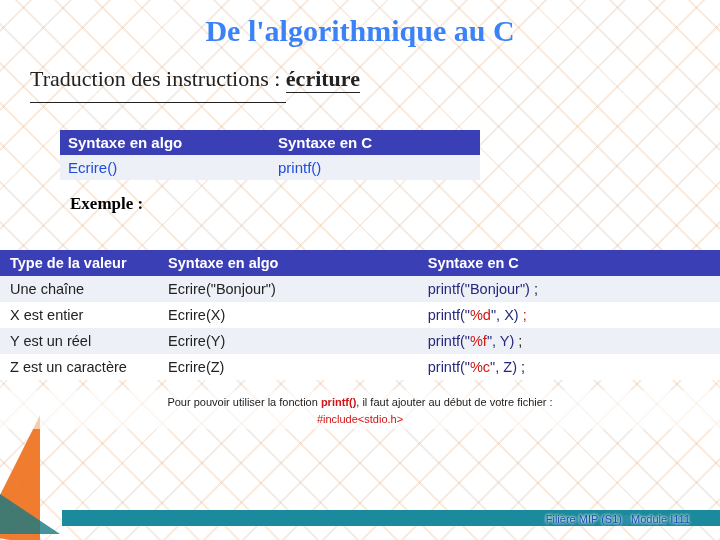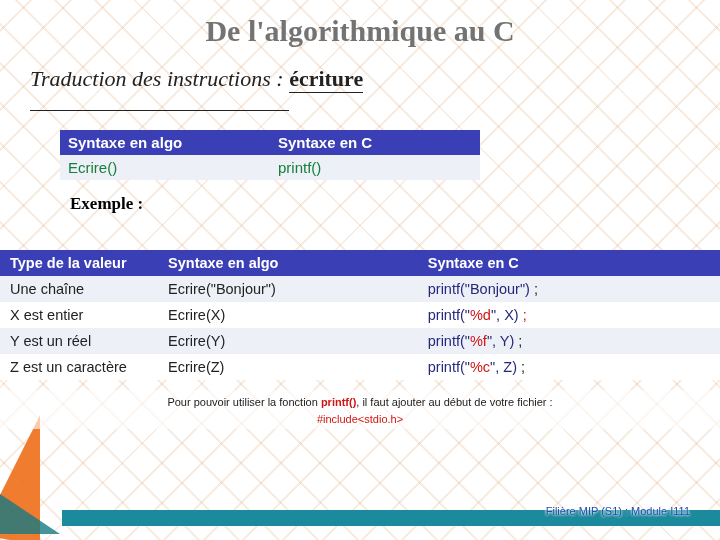--- a/index.html
+++ b/index.html
@@ -50,49 +50,49 @@
   .slide {
     position: relative;
     z-index: 2;
     width: 100%;
     height: 100%;
   }
   .title {
     text-align: center;
     font-size: 30px;
     font-weight: bold;
-    color: #737373;
+    color: #3b82f6;
     padding-top: 14px;
   }
   .subtitle {
     font-size: 22px;
     color: #222;
     padding: 18px 0 8px 30px;
   }
-  .subtitle .norm { border-bottom: 1px solid #222; padding-bottom: 19px; font-style: italic; }
+  .subtitle .norm { border-bottom: 1px solid #222; padding-bottom: 11px; }
   .subtitle .bold { font-weight: bold; border-bottom: 1px solid #222; padding-bottom: 1px; }
 
   .table1-wrap {
     margin-left: 60px;
     margin-top: 6px;
     width: 420px;
     background: #fff;
   }
   table { border-collapse: collapse; width: 100%; margin-top: 30px; }
   .hdr td {
     background: #3b3fb6;
     color: #fff;
     font-weight: bold;
     font-family: Arial, sans-serif;
     font-size: 15px;
     padding: 4px 8px;
   }
   .row1 td {
     background: #eef0f7;
-    color: #15803d;
+    color: #1d4ed8;
     font-family: Arial, sans-serif;
     font-size: 15px;
     padding: 4px 8px;
   }
 
   .exemple {
     font-weight: bold;
     font-size: 17px;
     padding: 14px 0 6px 30px;
     margin-left: 40px;
@@ -133,21 +133,21 @@
     left: 62px;
     right: 0;
     bottom: 14px;
     height: 16px;
     background: #1b8a9c;
     z-index: 1;
   }
   .footer-text {
     position: absolute;
     right: 30px;
-    bottom: 23px;
+    bottom: 15px;
     font-family: Arial, sans-serif;
     font-size: 11px;
     color: #1f4db0;
     text-shadow: 0 0 3px #fff, 0 0 3px #fff;
     z-index: 3;
     margin-left: 20px;
   }
 </style>
 </head>
 <body>

